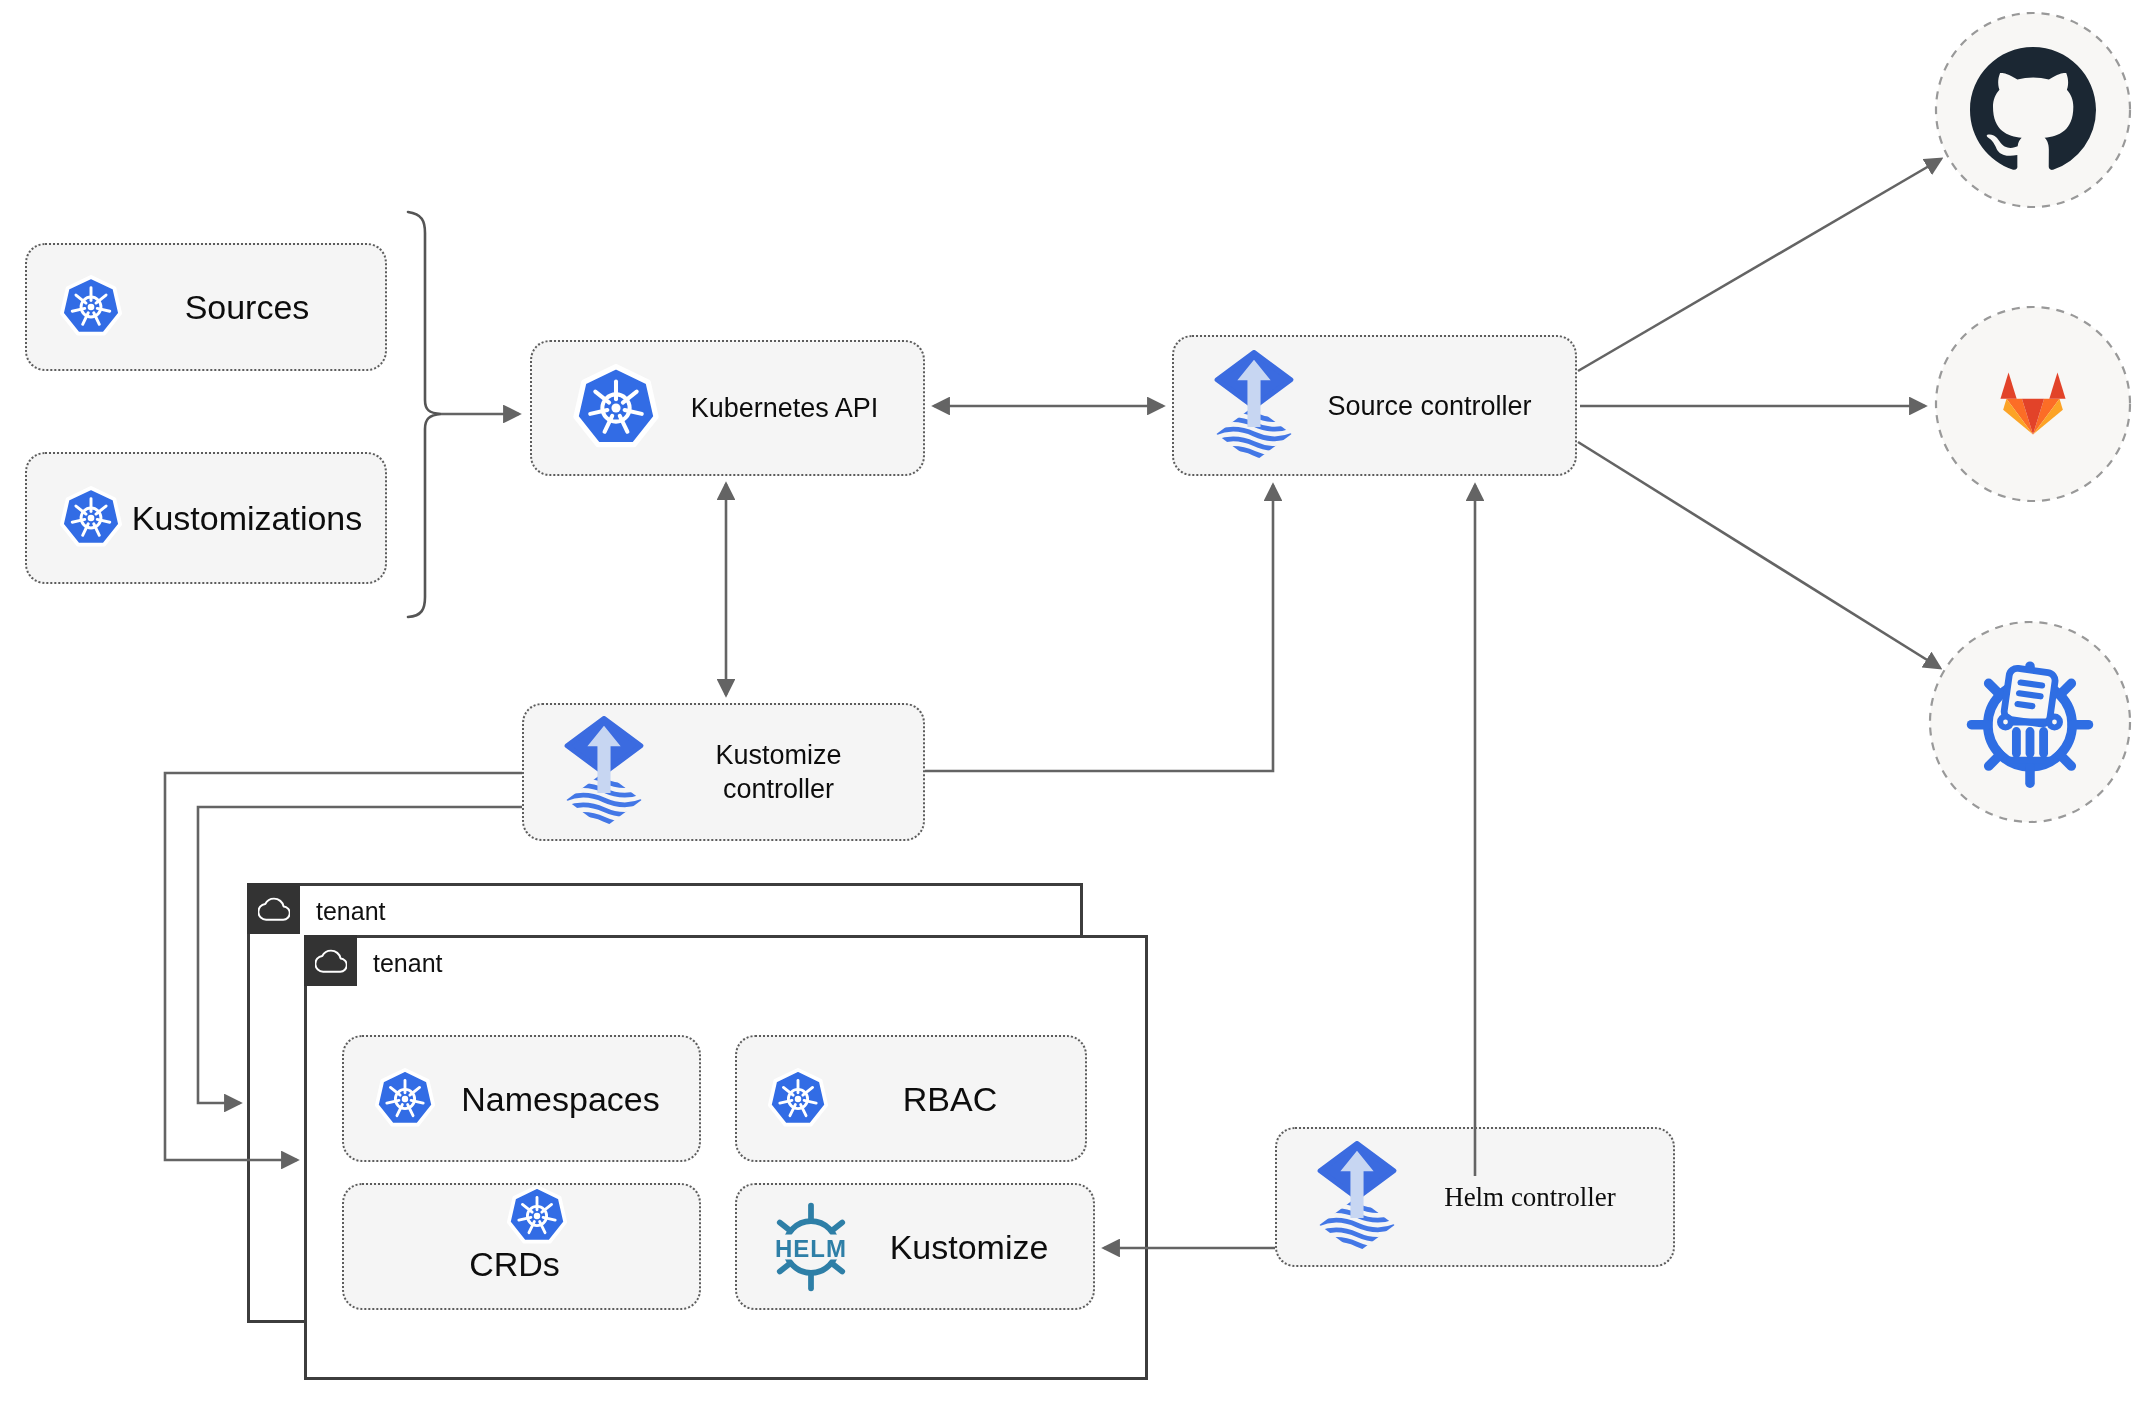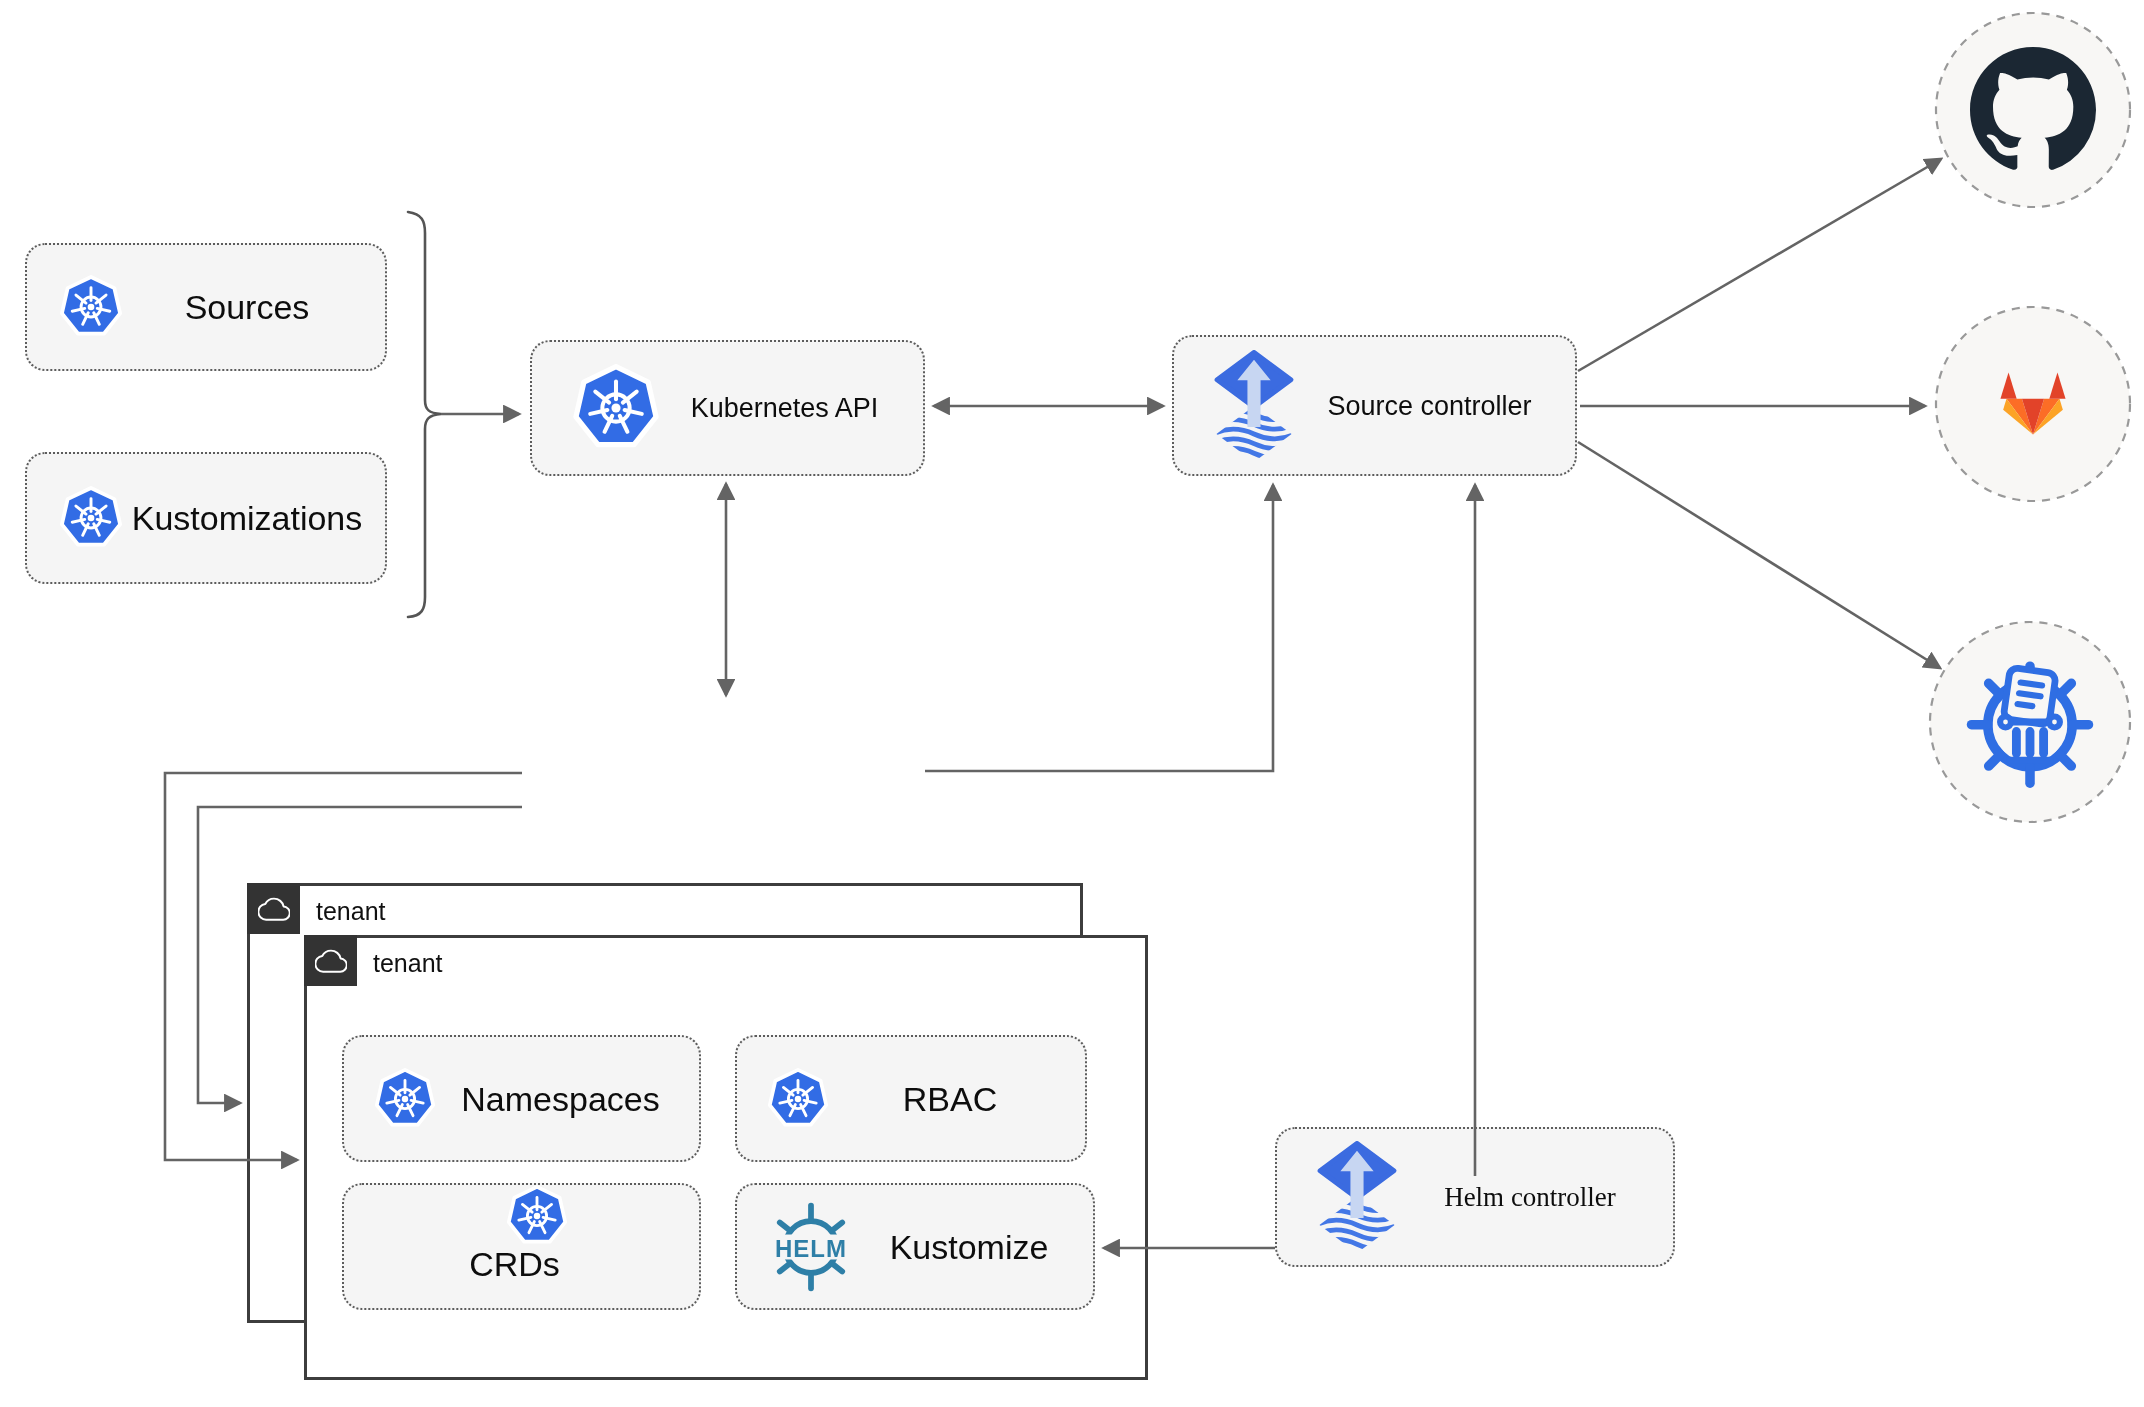--- a/index.html
+++ b/index.html
@@ -188,20 +188,28 @@
 
   <div class="node" style="left:1172px;top:335px;width:405px;height:141px;">
     <span class="icon" style="margin-left:36px;">
       <svg width="88" height="112" viewBox="0 0 100 128">
           <use href="#sym-flux"></use>
         </svg>
       </span>
     <span class="lbl" style="max-width:210px;margin:0 auto;">Source controller</span>
   </div>
 
+  <div class="node" style="left:522px;top:703px;width:403px;height:138px;">
+    <span class="icon" style="margin-left:36px;">
+      <svg width="88" height="112" viewBox="0 0 100 128">
+          <use href="#sym-flux"></use>
+        </svg>
+      </span>
+    <span class="lbl" style="max-width:210px;margin:0 auto;">Kustomize controller</span>
+  </div>
 
   <div class="node" style="left:1275px;top:1127px;width:400px;height:140px;font-family:Liberation Serif, serif;">
     <span class="icon" style="margin-left:36px;">
       <svg width="88" height="112" viewBox="0 0 100 128">
           <use href="#sym-flux"></use>
         </svg>
       </span>
     <span class="lbl" style="max-width:210px;margin:0 auto;">Helm controller</span>
   </div>
 

